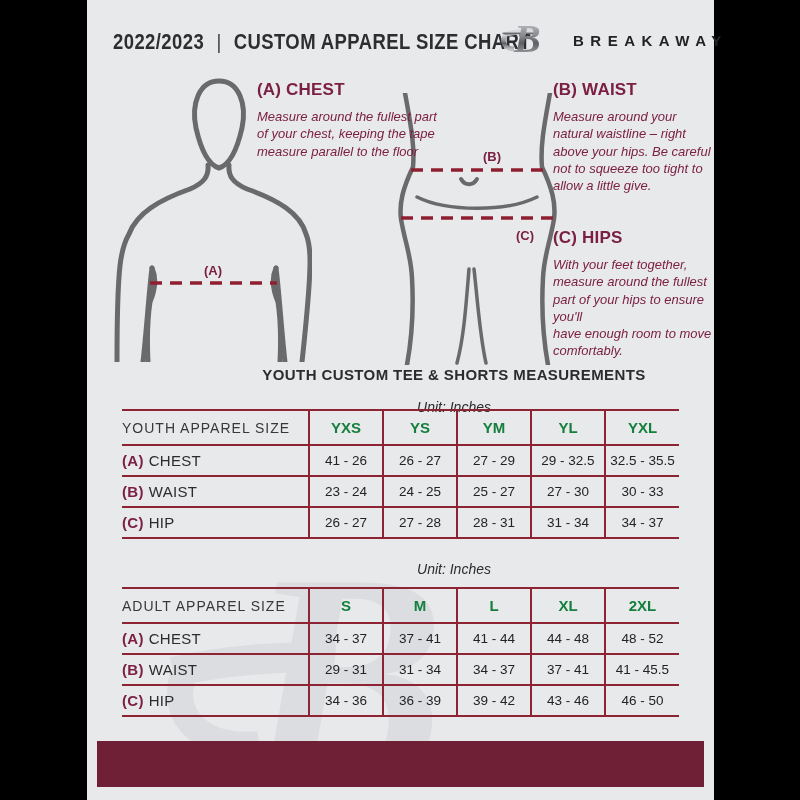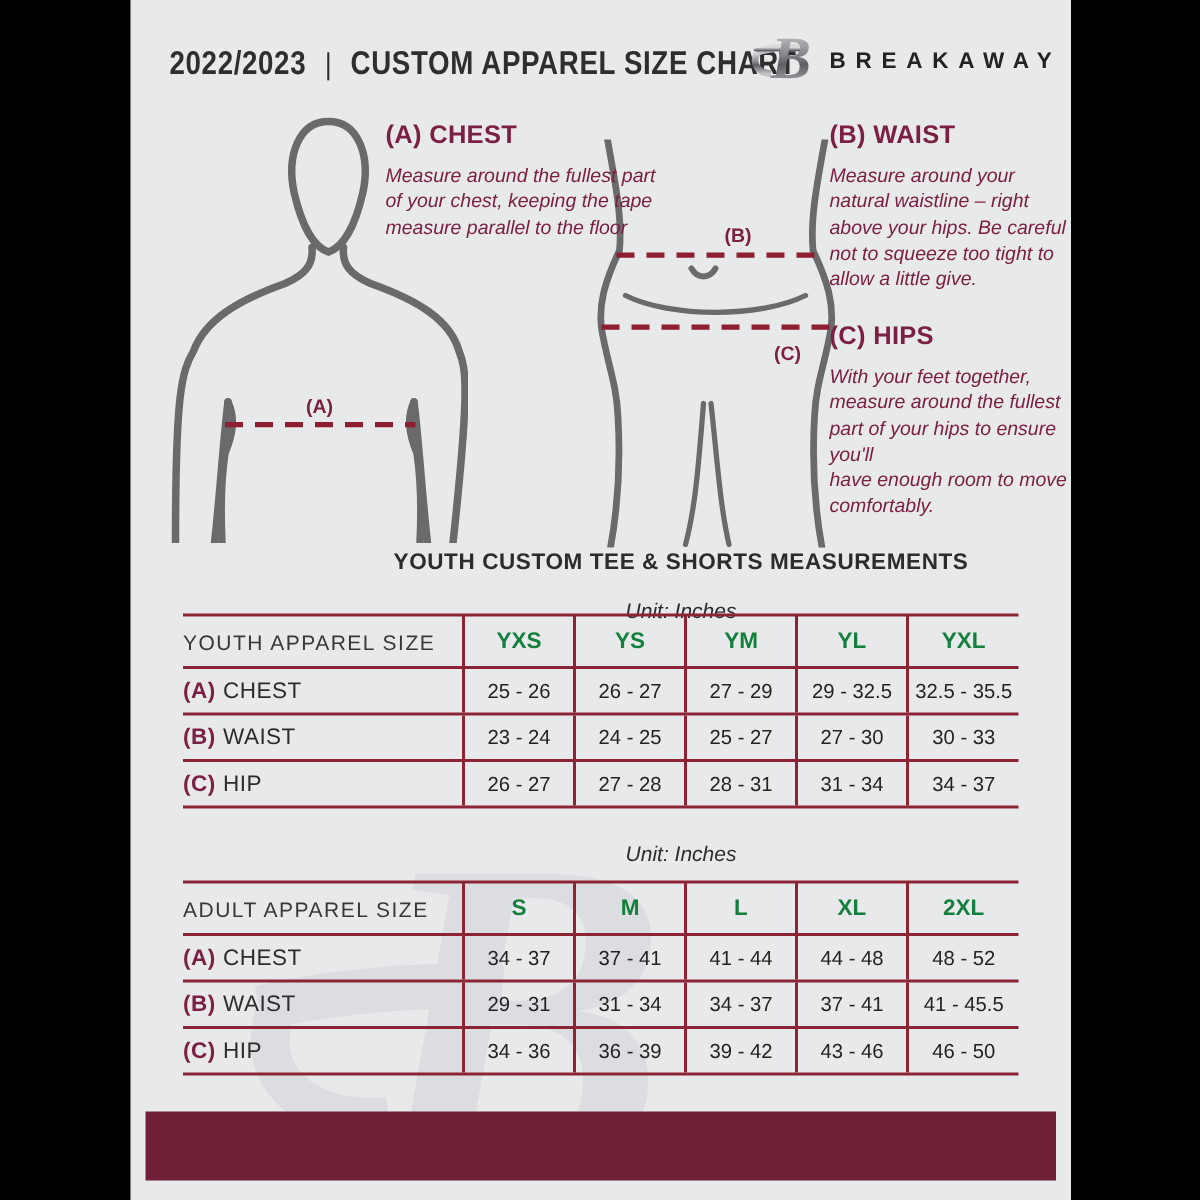--- a/index.html
+++ b/index.html
@@ -8,33 +8,33 @@
   #canvas{position:absolute;left:87px;top:0;width:627px;height:800px;
     background:var(--content-bg,#e8e9ea);}
   .layer{position:absolute;z-index:1;}
 
   
   .hdr{left:26px;top:29px;display:flex;align-items:baseline;gap:13px;
     transform:scaleX(.84);transform-origin:left top;white-space:nowrap;}
   .hdr .t{font-size:22px;font-weight:800;letter-spacing:.5px;color:var(--dark-text,#2e2e30);}
   .hdr .pipe{font-size:20px;font-weight:400;color:var(--dark-text,#2e2e30);padding:0 2px;}
   .logo{left:413px;top:17px;width:46px;height:42px;}
-  .brand{left:466px;top:32px;font-size:15px;font-weight:700;letter-spacing:6.5px;
+  .brand{left:486px;top:32px;font-size:15px;font-weight:700;letter-spacing:6.5px;
     color:#232325;white-space:nowrap;}
 
   
   .fig{position:absolute;}
   .guide-block{position:absolute;}
   .guide-block h3{margin:0 0 8px 0;font-size:17px;font-weight:800;
     color:var(--maroon-text,#7b2043);letter-spacing:.2px;}
   .guide-block p{margin:0;font-size:13px;font-style:italic;line-height:1.33;
     color:var(--maroon-text,#7b2043);white-space:pre-line;}
   .gb-a{left:170px;top:80px;width:182px;}
   .gb-b{left:466px;top:80px;width:160px;}
-  .gb-c{left:466px;top:214px;width:172px;}
+  .gb-c{left:466px;top:228px;width:172px;}
 
   
   .sec-title{left:0;width:734px;text-align:center;}
   .sec-title .big{font-size:15px;font-weight:700;letter-spacing:.4px;color:#2c2c2e;}
   .sec-title .unit{font-size:14px;font-style:italic;color:#2c2c2e;margin-top:16px;}
   .st-youth{top:366px;}
   .st-adult{top:545px;}
   table.size-table{border-collapse:collapse;table-layout:fixed;width:557px;
     border-top:2.5px solid var(--table-border,#8c2434);background:transparent;}
   .tb-youth{left:35px;top:409px;}
@@ -151,21 +151,21 @@
           <tr class="head">
       <td class="head-label">YOUTH APPAREL SIZE</td>
       <td class="v size-h">YXS</td>
       <td class="v size-h">YS</td>
       <td class="v size-h">YM</td>
       <td class="v size-h">YL</td>
       <td class="v size-h">YXL</td>
     </tr>
     <tr>
       <td class="lbl-cell"><span class="pfx">(A)</span><span>CHEST</span></td>
-      <td class="v val">25 - 26</td>
+      <td class="v val">41 - 26</td>
       <td class="v val">26 - 27</td>
       <td class="v val">27 - 29</td>
       <td class="v val">29 - 32.5</td>
       <td class="v val">32.5 - 35.5</td>
     </tr>
     <tr>
       <td class="lbl-cell"><span class="pfx">(B)</span><span>WAIST</span></td>
       <td class="v val">23 - 24</td>
       <td class="v val">24 - 25</td>
       <td class="v val">25 - 27</td>

